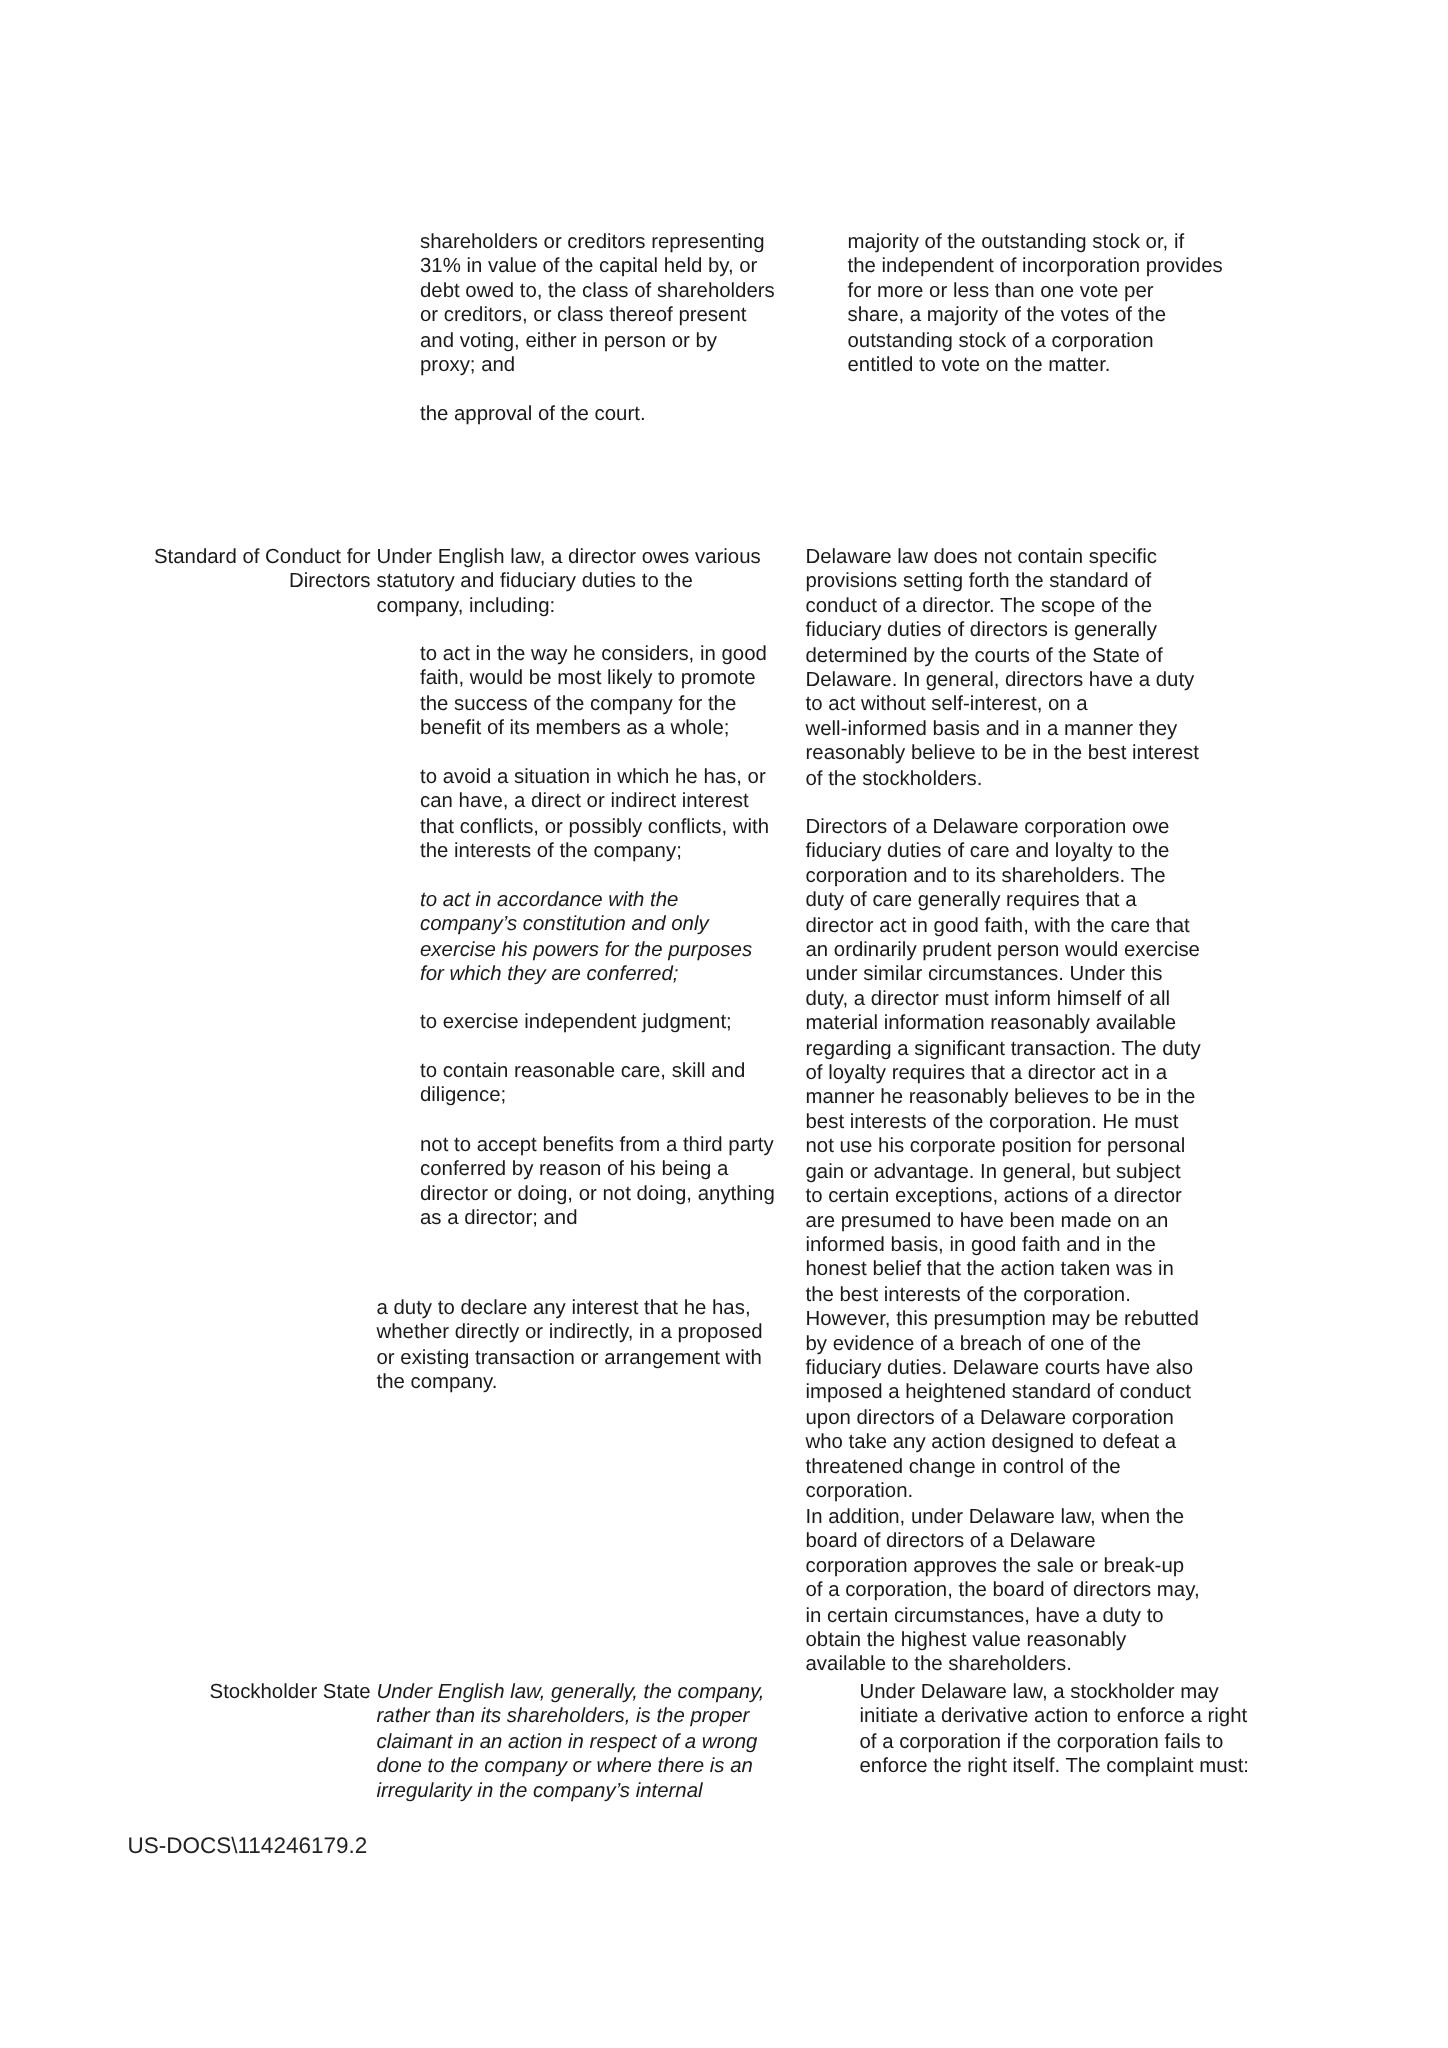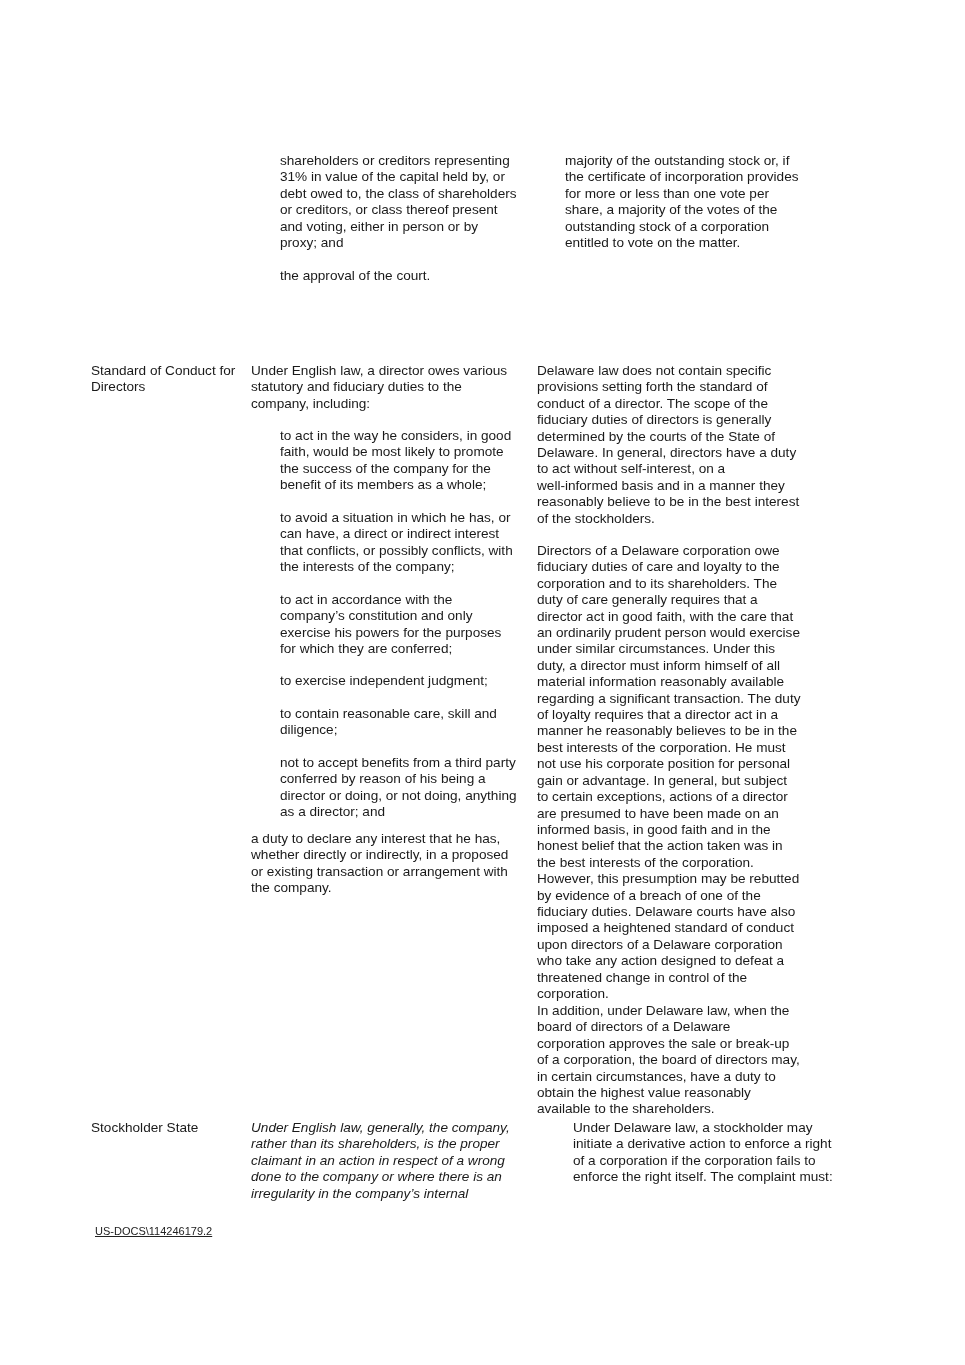--- a/index.html
+++ b/index.html
@@ -2,74 +2,74 @@
 <html><head>
 <meta charset="utf-8">
 <style>
   html, body { margin: 0; padding: 0; background: #ffffff; }
   body {
     width: 965px; height: 1365px; position: relative; overflow: hidden;
     font-family: "Liberation Sans", sans-serif;
     font-size: 13.6px; line-height: 16.4px; color: #1a1a1a;
   }
   .blk { position: absolute; margin: 0; white-space: pre-line; }
-  .label { left: 91px; width: 156px; }
+  .label { left: 91px; width: 156px; text-align: right; }
   .eng { left: 251px; width: 280px; }
   .eng-ind { left: 280px; width: 252px; }
   .del { left: 537px; width: 280px; }
   .del-top { left: 565px; width: 260px; }
   .footer {
-    position: absolute; left: 95px; top: 1223px;
-    font-family: "Liberation Sans", sans-serif; font-size: 11px; color: #222; text-decoration: underline;
+    position: absolute; left: 85px; top: 1223px;
+    font-family: "Liberation Sans", sans-serif; font-size: 15px; color: #222;
   }
 </style>
 </head>
 <body>
 
 <p class="blk eng-ind" style="top:153px;">shareholders or creditors representing
 31% in value of the capital held by, or
 debt owed to, the class of shareholders
 or creditors, or class thereof present
 and voting, either in person or by
 proxy; and</p>
 <p class="blk eng-ind" style="top:268px;">the approval of the court.</p>
 <p class="blk del-top" style="top:153px;">majority of the outstanding stock or, if
-the certificate of incorporation provides
+the independent of incorporation provides
 for more or less than one vote per
 share, a majority of the votes of the
 outstanding stock of a corporation
 entitled to vote on the matter.</p>
 
 <div>
   <p class="blk label" style="top:363px;">Standard of Conduct for
 Directors</p>
 
   <p class="blk eng" style="top:363px;">Under English law, a director owes various
 statutory and fiduciary duties to the
 company, including:</p>
   <p class="blk eng-ind" style="top:428px;">to act in the way he considers, in good
 faith, would be most likely to promote
 the success of the company for the
 benefit of its members as a whole;</p>
   <p class="blk eng-ind" style="top:510px;">to avoid a situation in which he has, or
 can have, a direct or indirect interest
 that conflicts, or possibly conflicts, with
 the interests of the company;</p>
-  <p class="blk eng-ind" style="top:592px;">to act in accordance with the
+  <p class="blk eng-ind" style="top:592px;font-style:italic;">to act in accordance with the
 company’s constitution and only
 exercise his powers for the purposes
 for which they are conferred;</p>
   <p class="blk eng-ind" style="top:673px;">to exercise independent judgment;</p>
   <p class="blk eng-ind" style="top:706px;">to contain reasonable care, skill and
 diligence;</p>
   <p class="blk eng-ind" style="top:755px;">not to accept benefits from a third party
 conferred by reason of his being a
 director or doing, or not doing, anything
 as a director; and</p>
-  <p class="blk eng" style="top:831px;">a duty to declare any interest that he has,
+  <p class="blk eng" style="top:864px;">a duty to declare any interest that he has,
 whether directly or indirectly, in a proposed
 or existing transaction or arrangement with
 the company.</p>
 
   <p class="blk del" style="top:363px;">Delaware law does not contain specific
 provisions setting forth the standard of
 conduct of a director. The scope of the
 fiduciary duties of directors is generally
 determined by the courts of the State of
 Delaware. In general, directors have a duty

